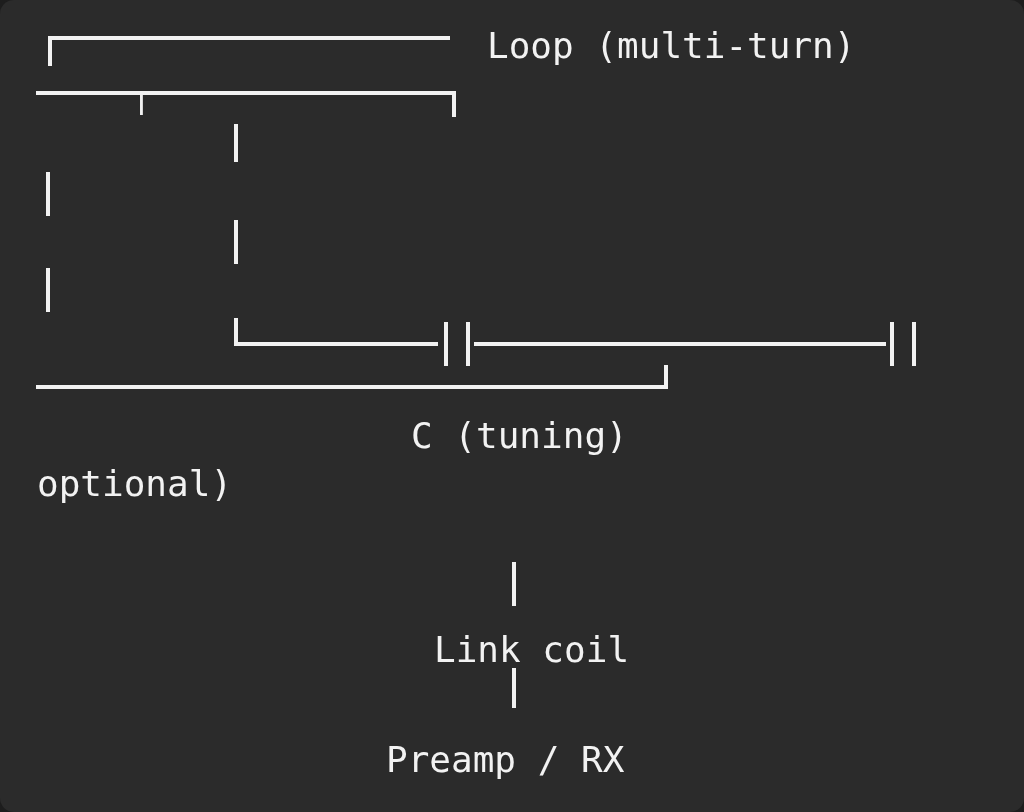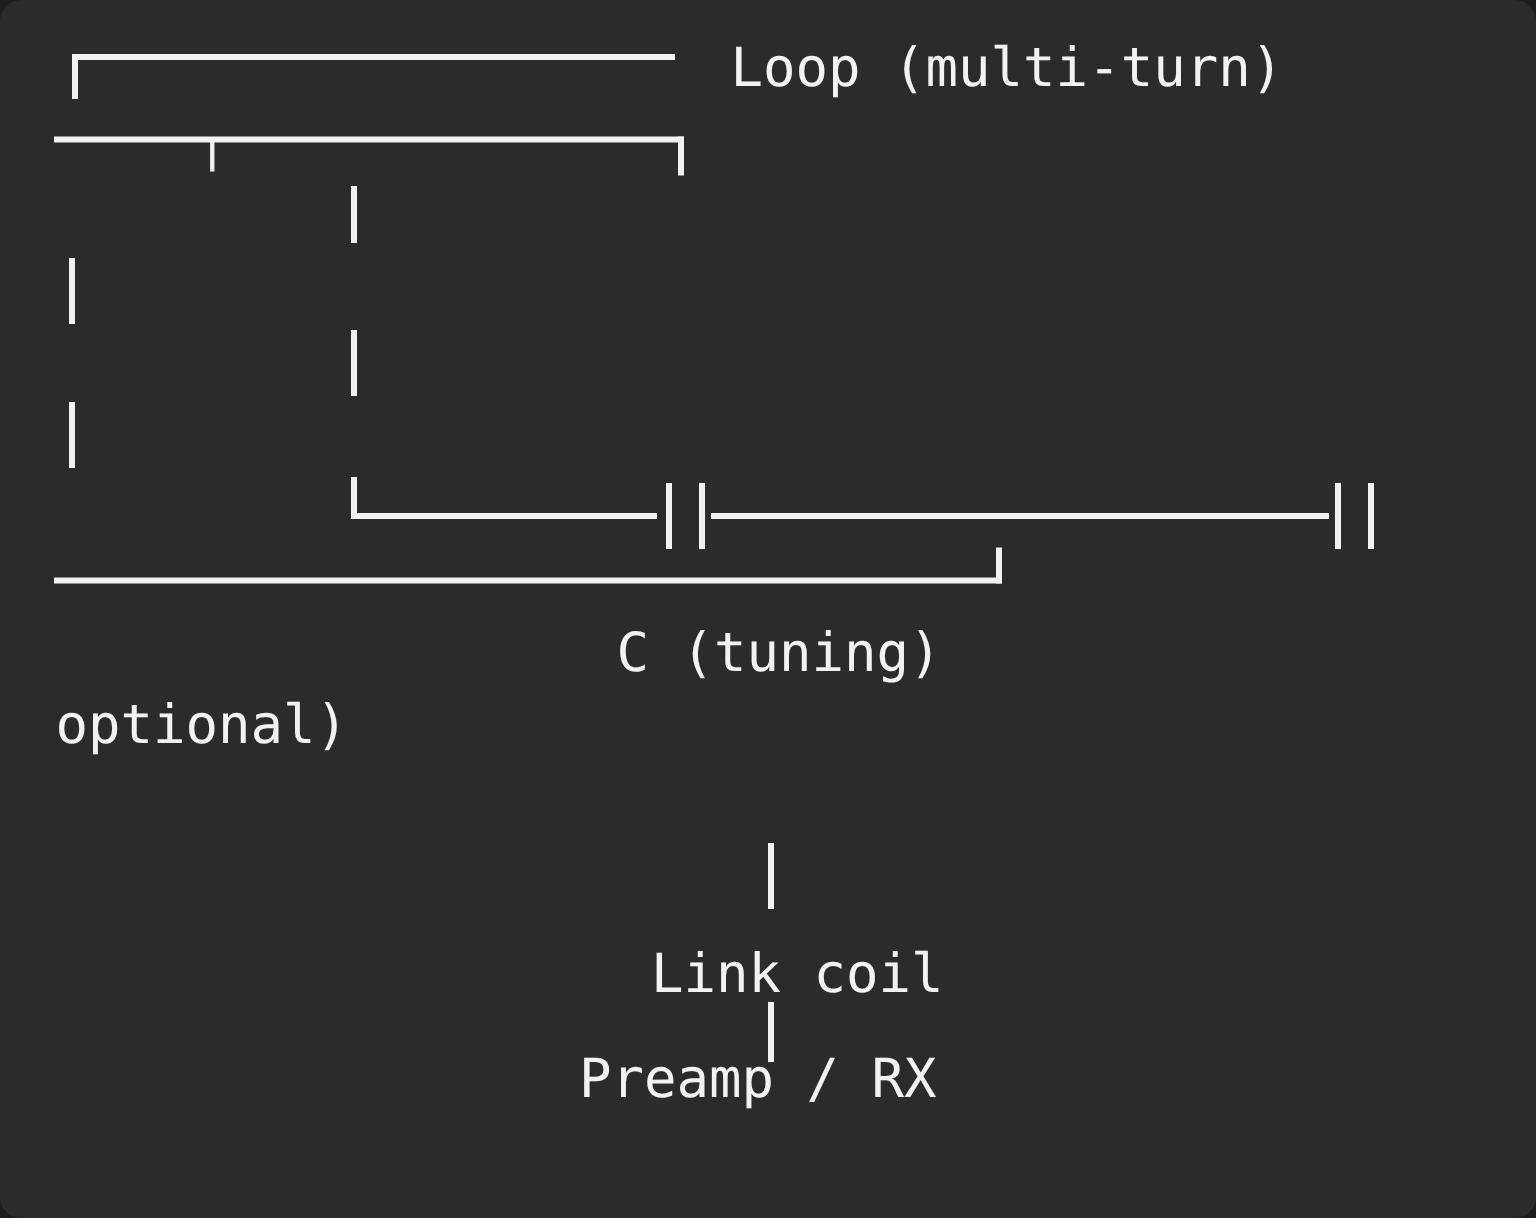--- a/index.html
+++ b/index.html
@@ -54,15 +54,15 @@
 
   <div style="position:absolute;left:36px;top:385px;width:632px;height:4px;background:#f2f2f2;"></div>
   <div style="position:absolute;left:664px;top:365px;width:4px;height:24px;background:#f2f2f2;"></div>
 
   <div style="position:absolute;left:411px;top:412px;font-family:'DejaVu Sans Mono','Liberation Mono',monospace;font-size:36px;line-height:48px;color:#f2f2f2;white-space:pre;">C (tuning)</div>
   <div style="position:absolute;left:37px;top:460px;font-family:'DejaVu Sans Mono','Liberation Mono',monospace;font-size:36px;line-height:48px;color:#f2f2f2;white-space:pre;text-align:center;">optional)</div>
 
   <div style="position:absolute;left:512px;top:562px;width:4px;height:44px;background:#f2f2f2;"></div>
   <div style="position:absolute;left:434px;top:610px;font-family:'DejaVu Sans Mono','Liberation Mono',monospace;font-size:36px;line-height:48px;color:#f2f2f2;white-space:pre;margin-top:16px;">Link coil</div>
   <div style="position:absolute;left:512px;top:668px;width:4px;height:40px;background:#f2f2f2;"></div>
-  <div style="position:absolute;left:386px;top:696px;font-family:'DejaVu Sans Mono','Liberation Mono',monospace;font-size:36px;line-height:48px;color:#f2f2f2;white-space:pre;">Preamp / RX</div>
+  <div style="position:absolute;left:386px;top:736px;font-family:'DejaVu Sans Mono','Liberation Mono',monospace;font-size:36px;line-height:48px;color:#f2f2f2;white-space:pre;">Preamp / RX</div>
 
 </div>
 
 </body></html>

